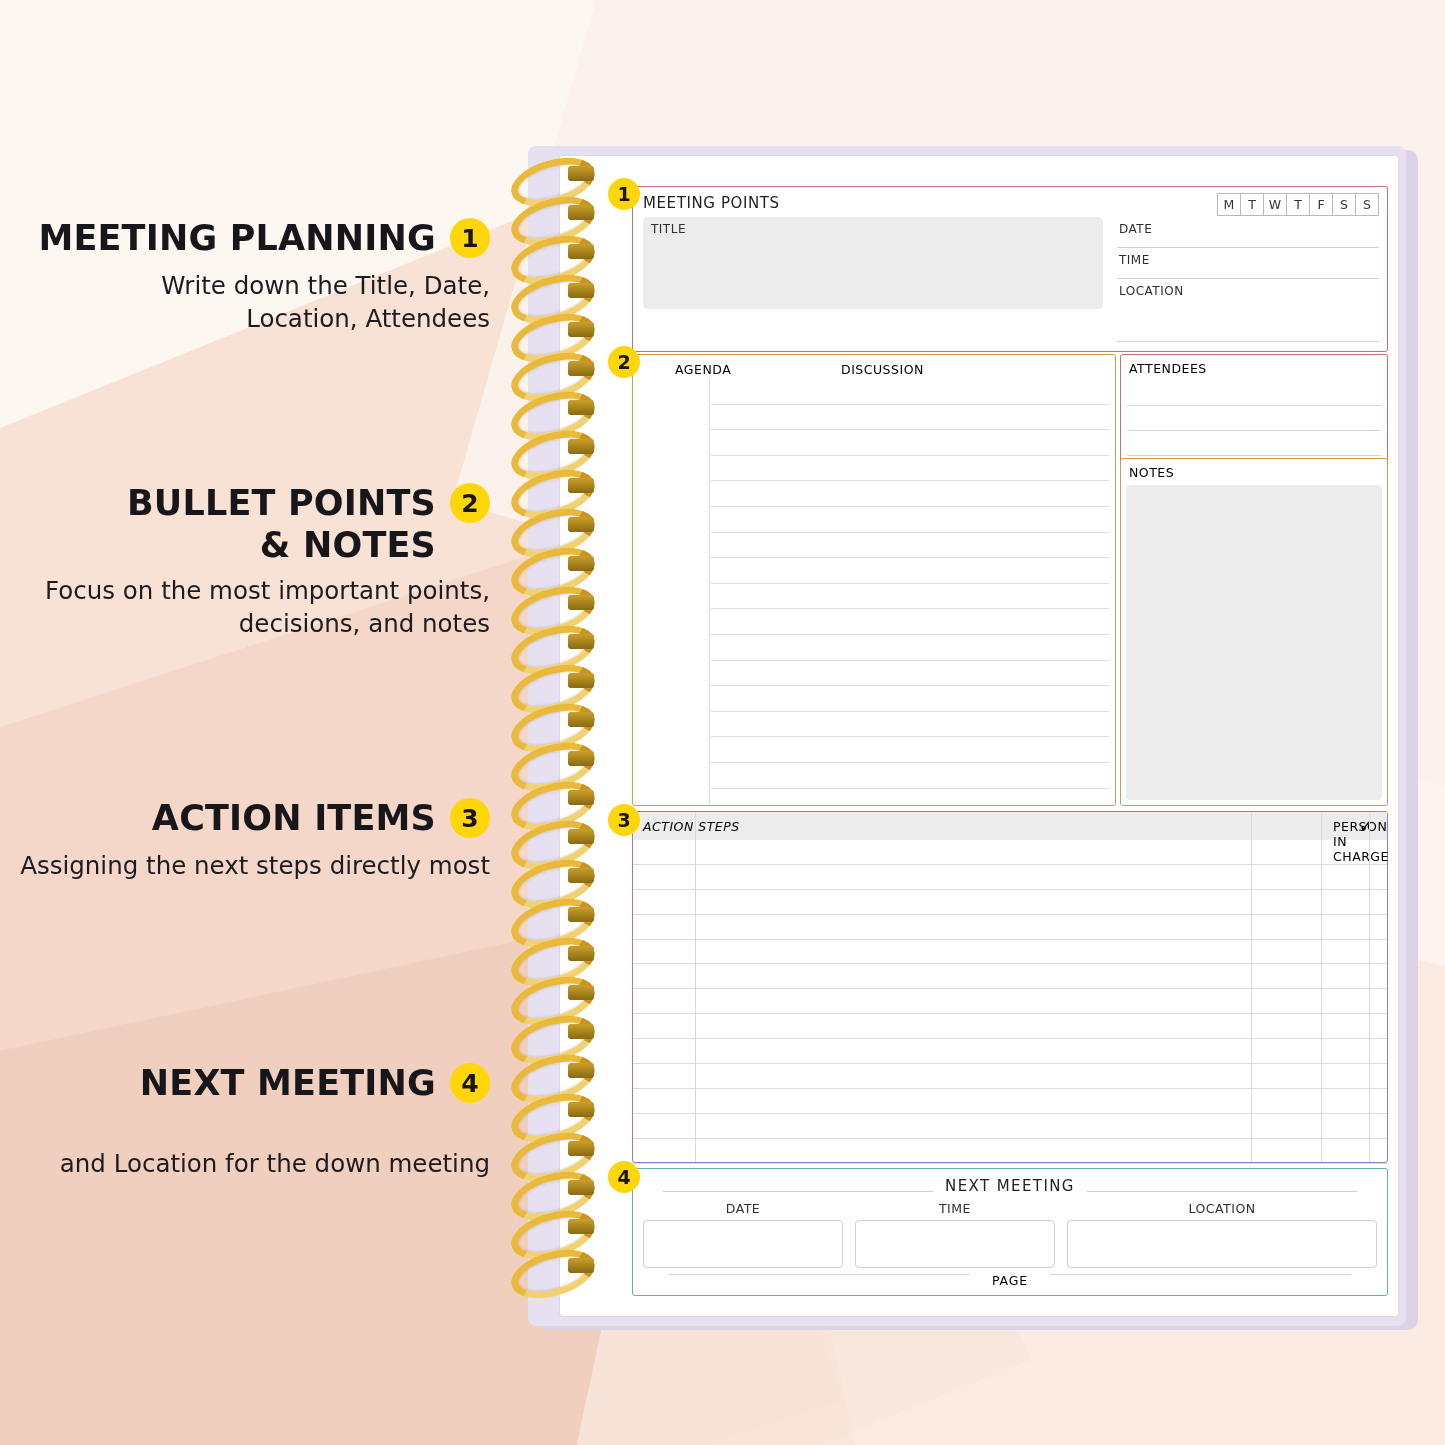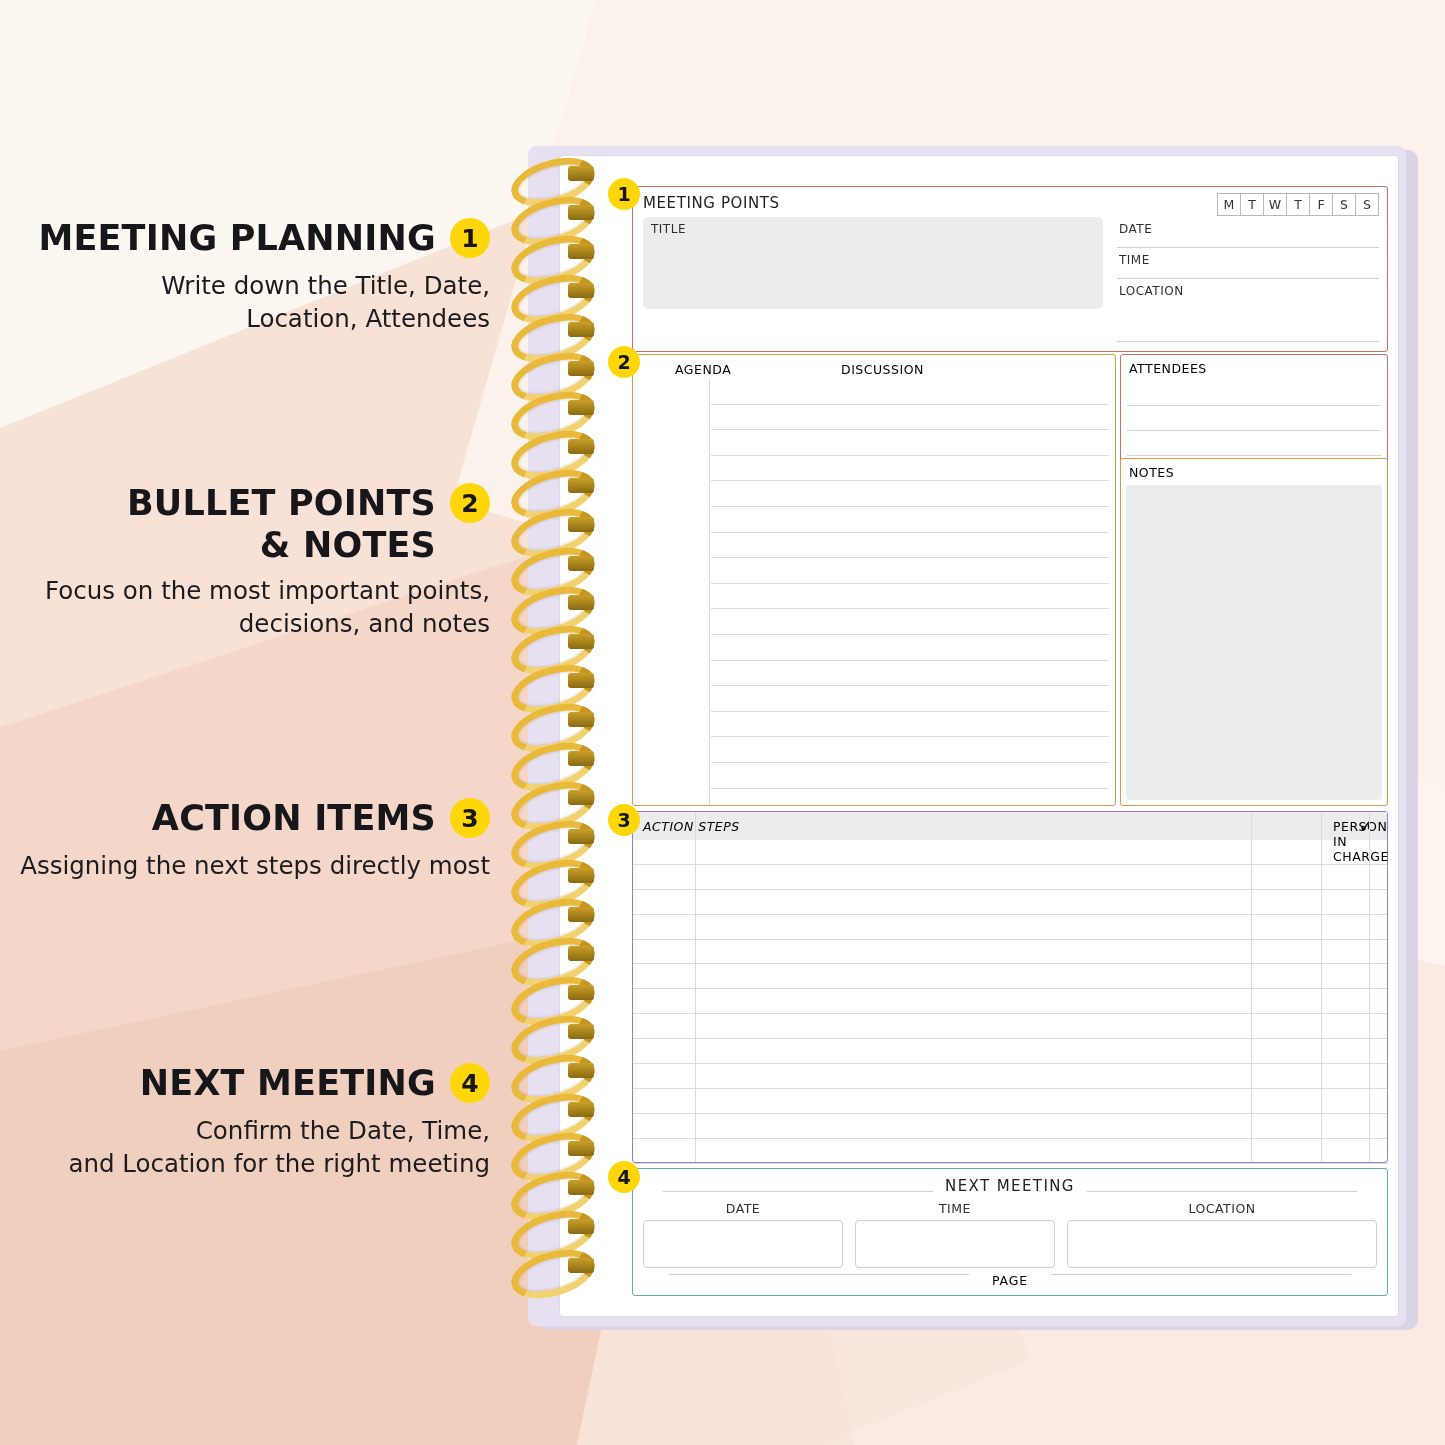--- a/index.html
+++ b/index.html
@@ -176,22 +176,22 @@
       <span>Assigning the next steps directly most</span><br>
     </div>
   </div>
 
   <div class="ann" style="left:20px;top:1063px;">
     <div class="head">
       <div class="t"><span>NEXT MEETING</span></div>
       <div class="badge">4</div>
     </div>
     <div class="sub">
-      <span>Confirm the Date, Time,</span><br>
-      <span>and Location for the right meeting</span>
+      <br>
+      <span>and Location for the down meeting</span>
     </div>
   </div>
 
 </div>
 
 <div class="notebook">
   <div class="nb-shadow"></div>
   <div class="nb-cover"></div>
   <div class="nb-page">
 

